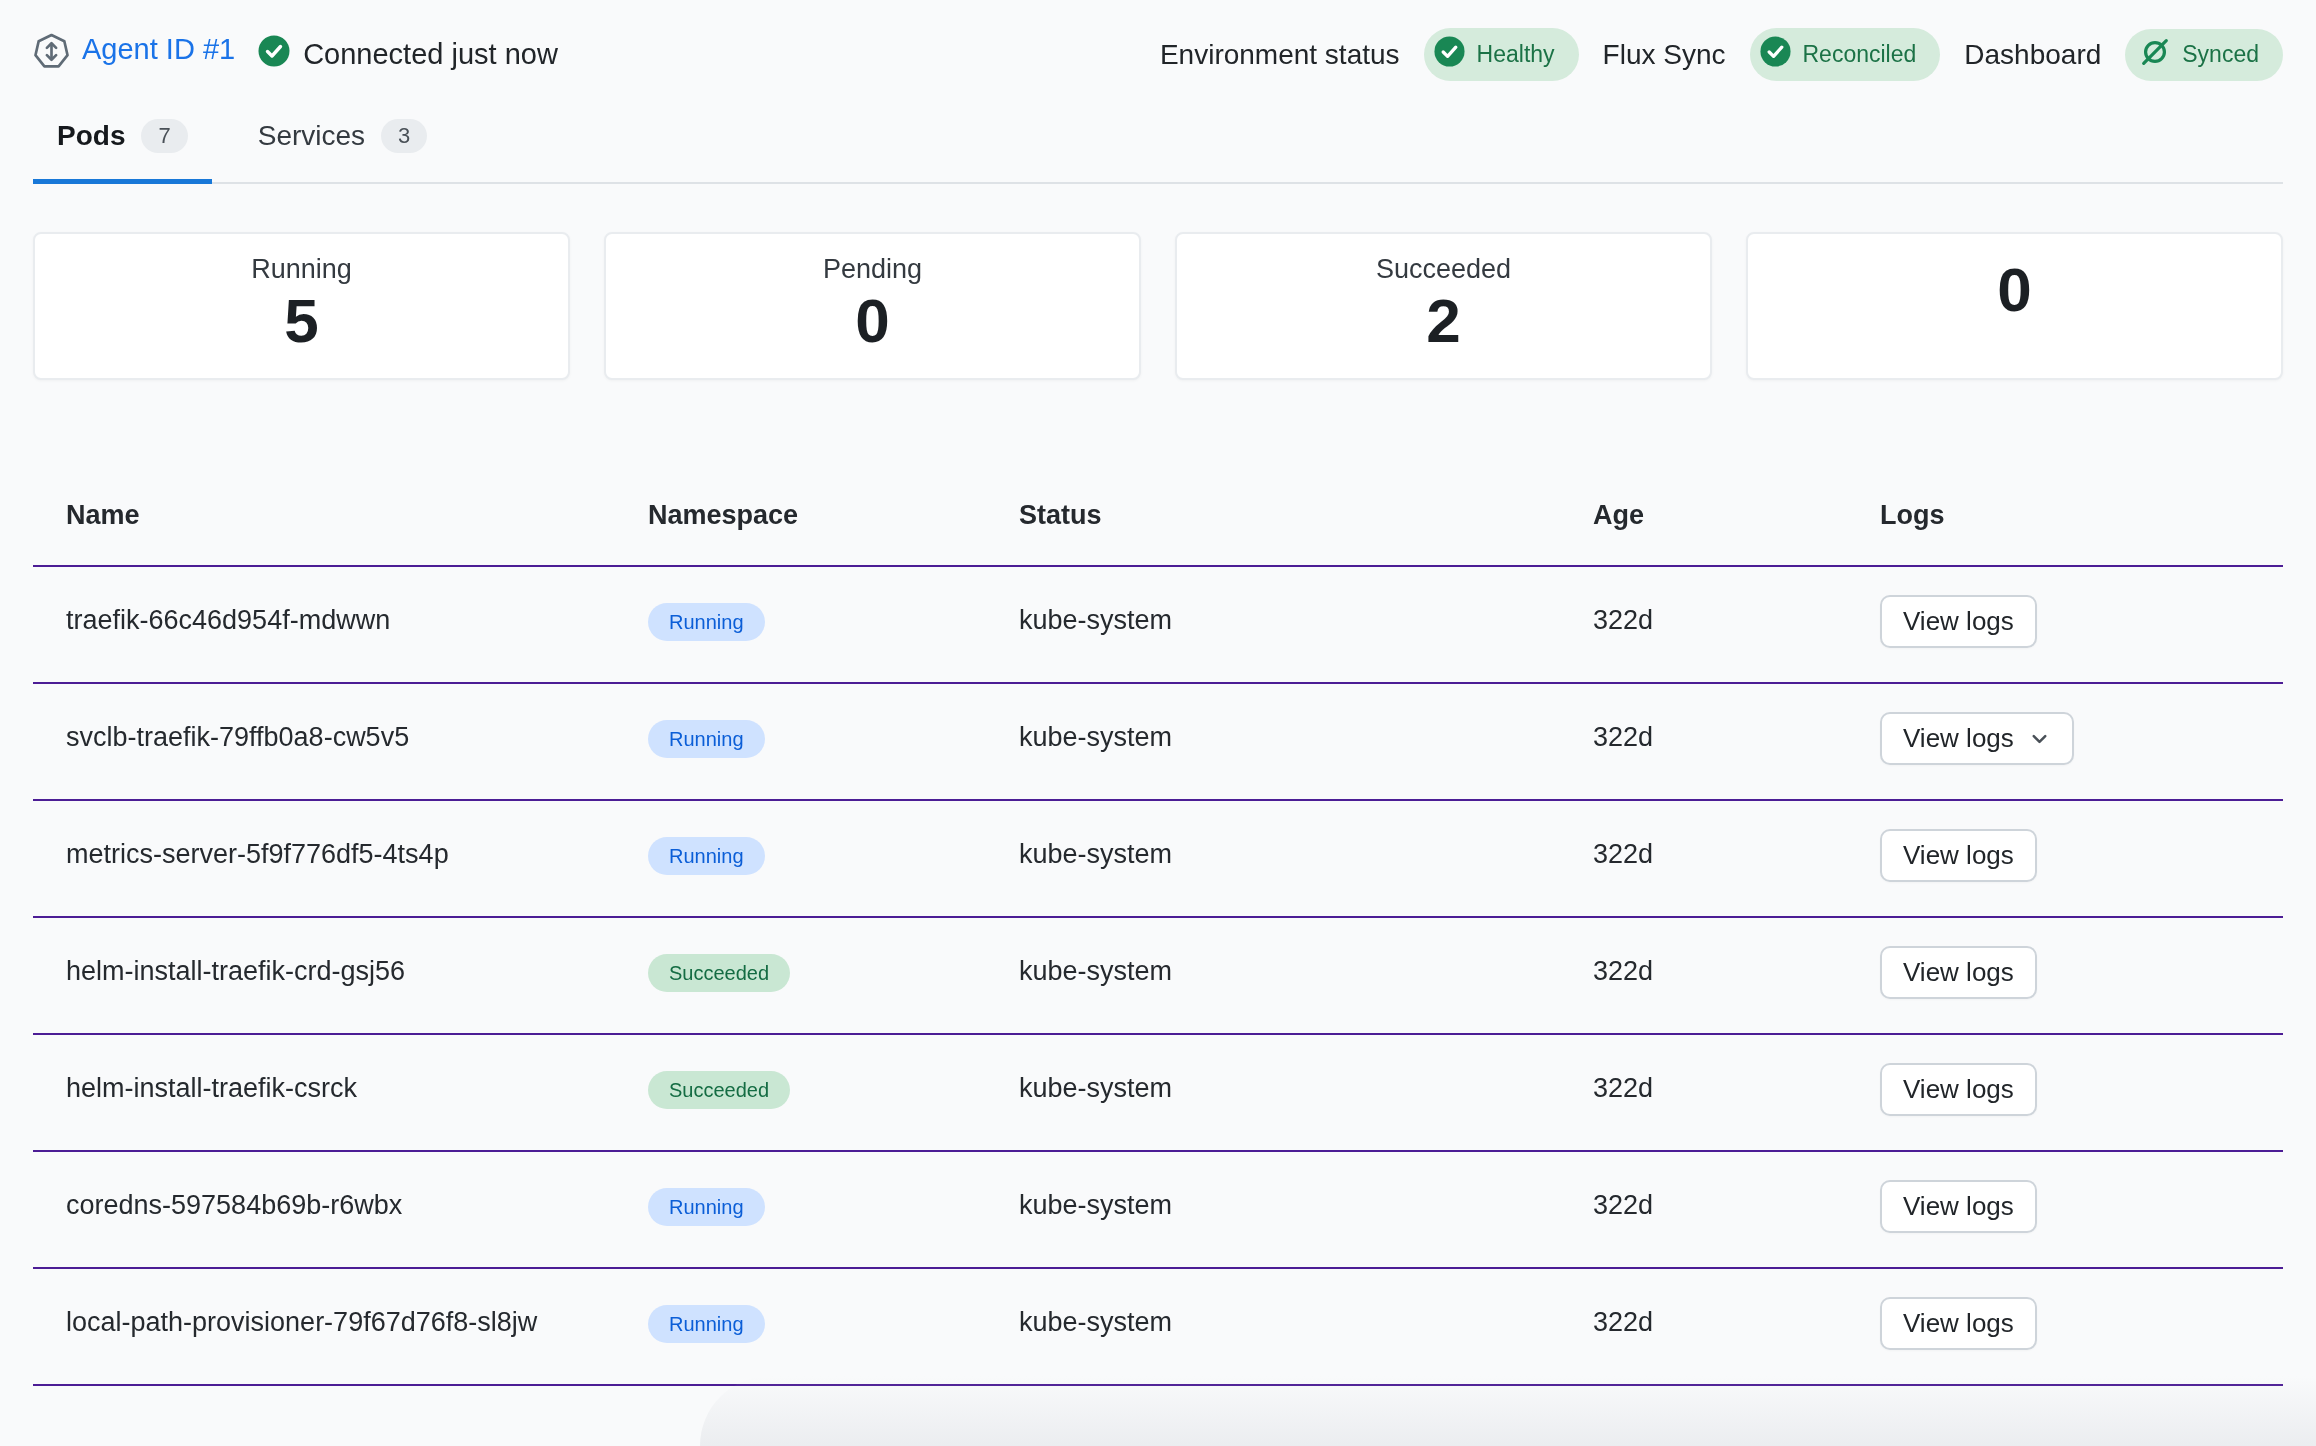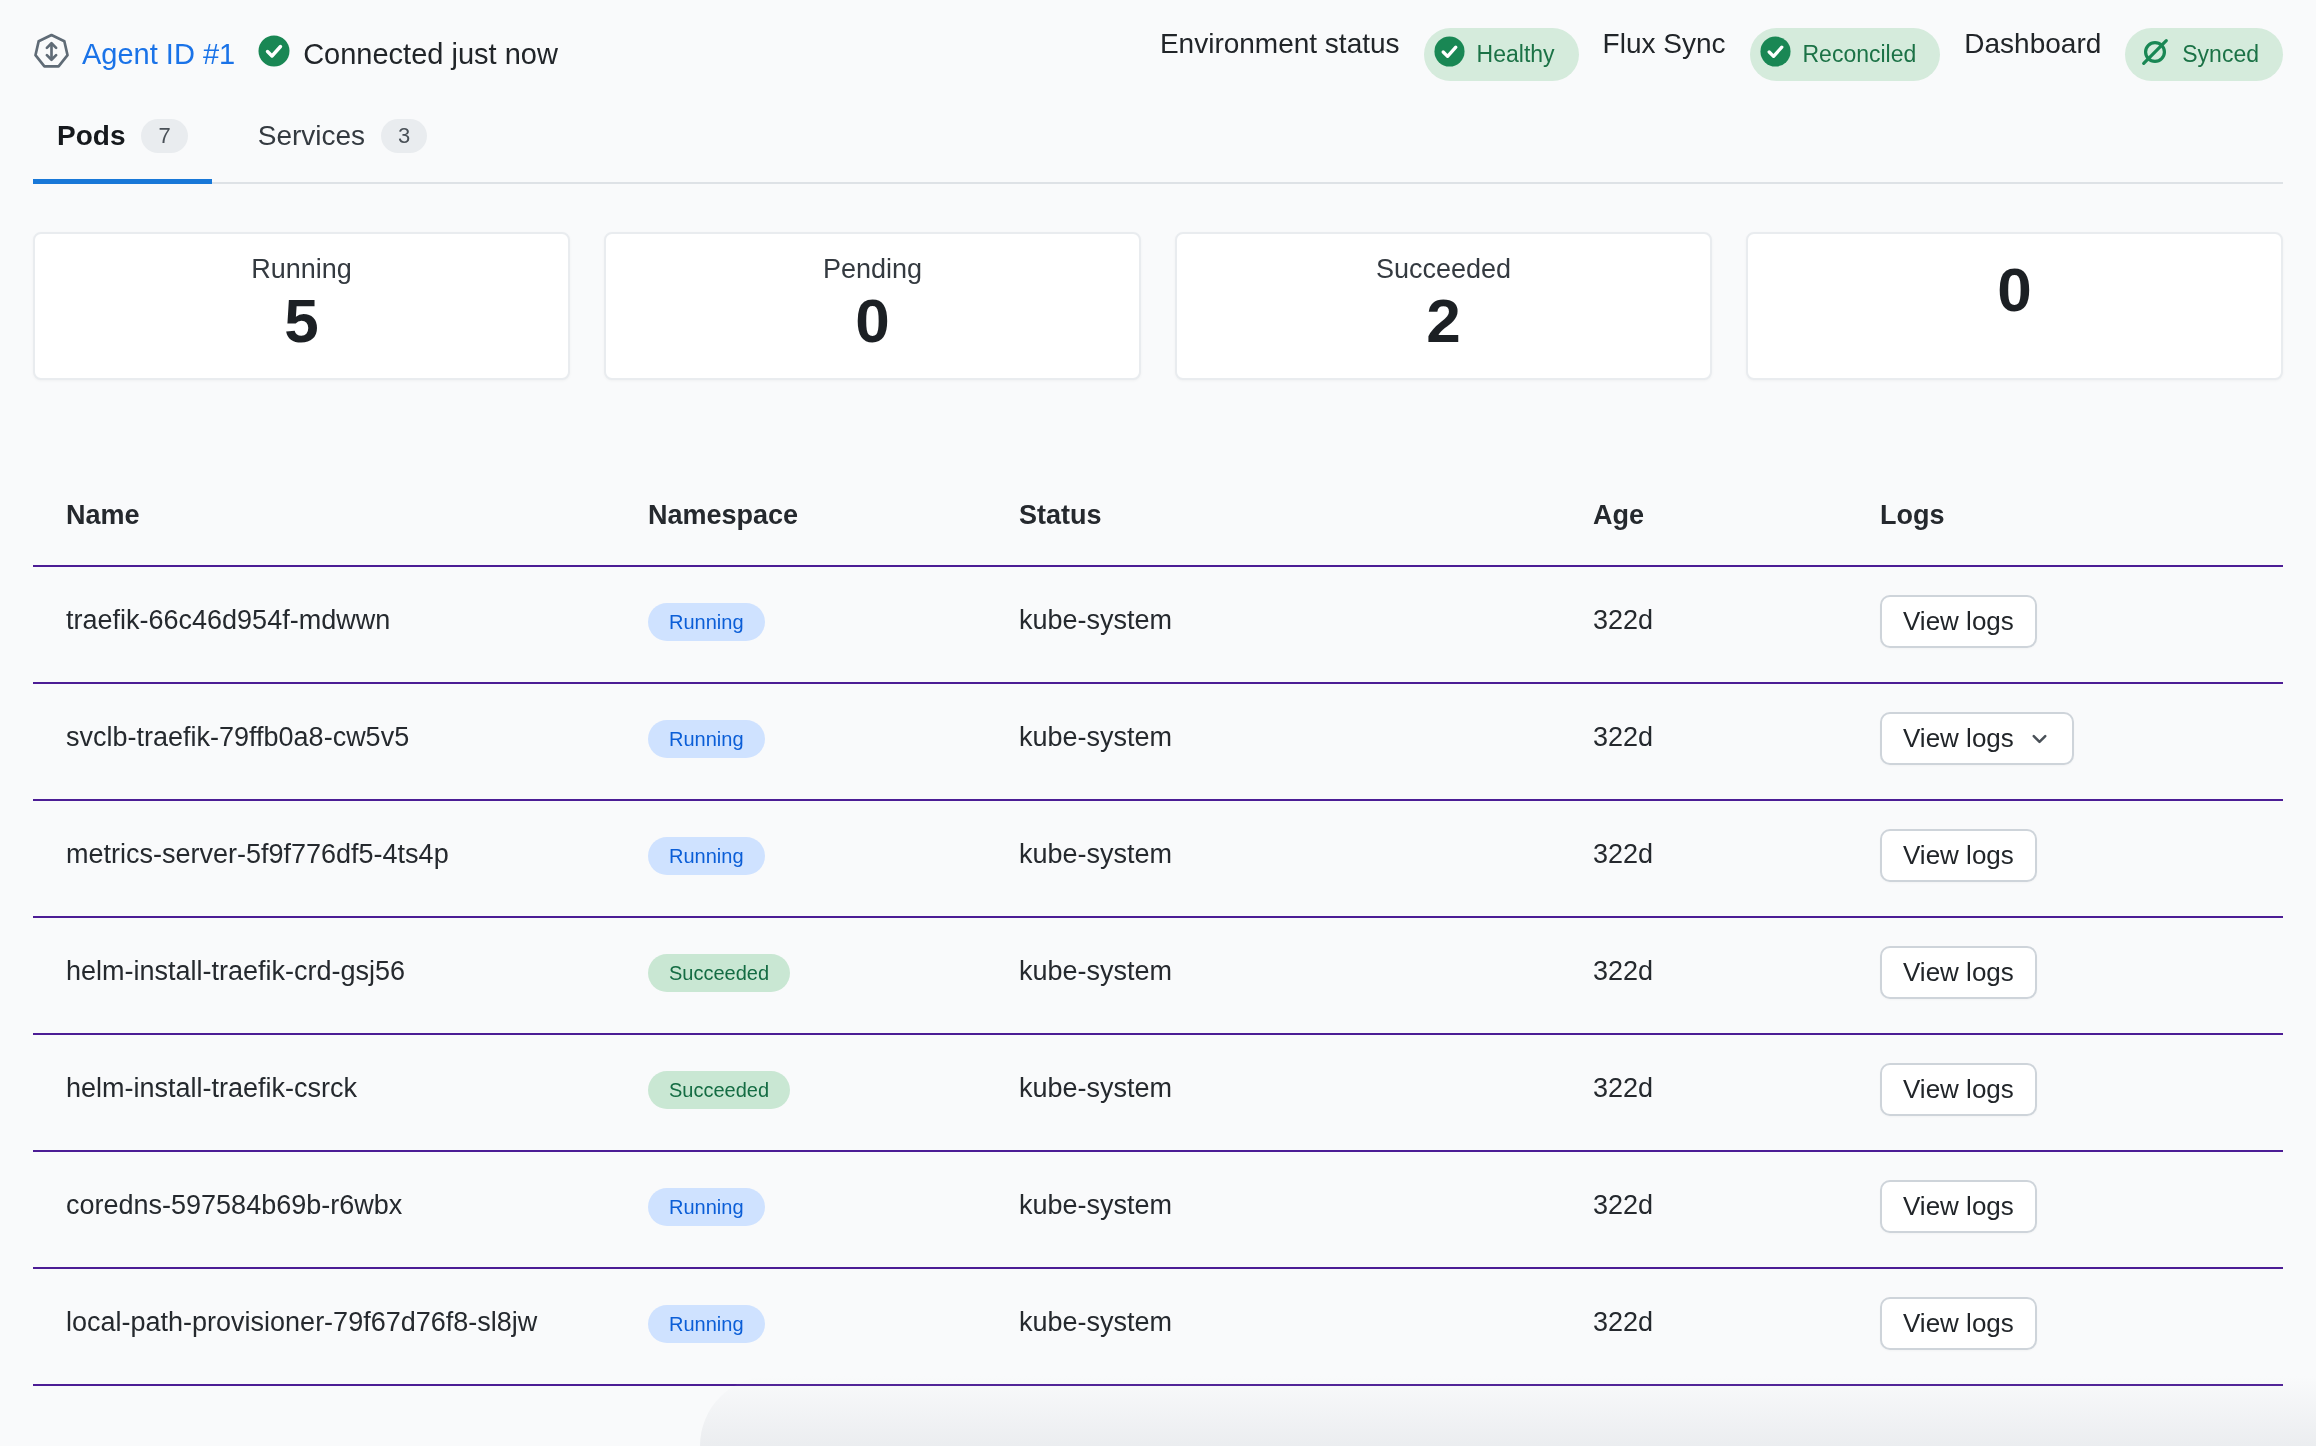--- a/index.html
+++ b/index.html
@@ -13,25 +13,25 @@
   }
   .page { padding: 0 33px; }
 
   
   .topbar {
     display: flex; align-items: center; justify-content: space-between;
     padding-top: 28px;
   }
   .topbar-left { display: flex; align-items: center; gap: 22px; }
   .agent-link {
-    display: flex; align-items: center; gap: 12px;
+    display: flex; align-items: flex-start; gap: 12px;
     font-size: 29px; color: #1a73e8; text-decoration: none; cursor: pointer;
   }
   .conn-status { display: flex; align-items: center; gap: 12px; font-size: 29px; color: #212529; }
-  .topbar-right { display: flex; gap: 24px; }
+  .topbar-right { display: flex; align-items: center; gap: 24px; }
   .topbar-right .env-label { font-size: 28px; color: #212529; }
 
   .pill-badge {
     display: inline-flex; align-items: center; gap: 11px;
     background: #d5ebdc; border-radius: 999px;
     padding: 7px 24px 7px 9px;
     font-size: 23px; color: #1b7246; font-weight: 400;
   }
   .pill-badge.icon-only-pad { padding-left: 14px; }
 

